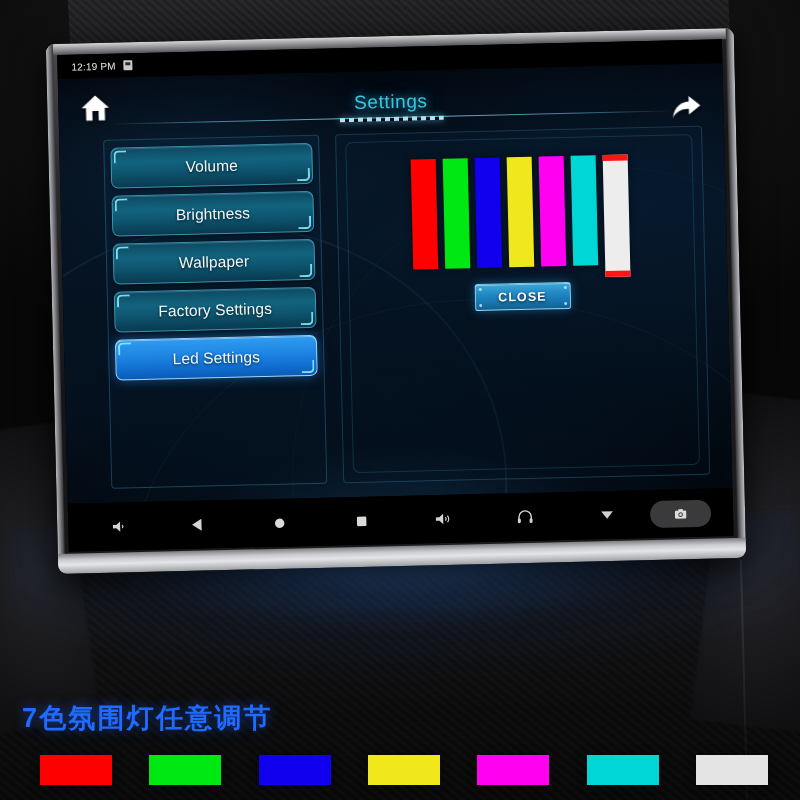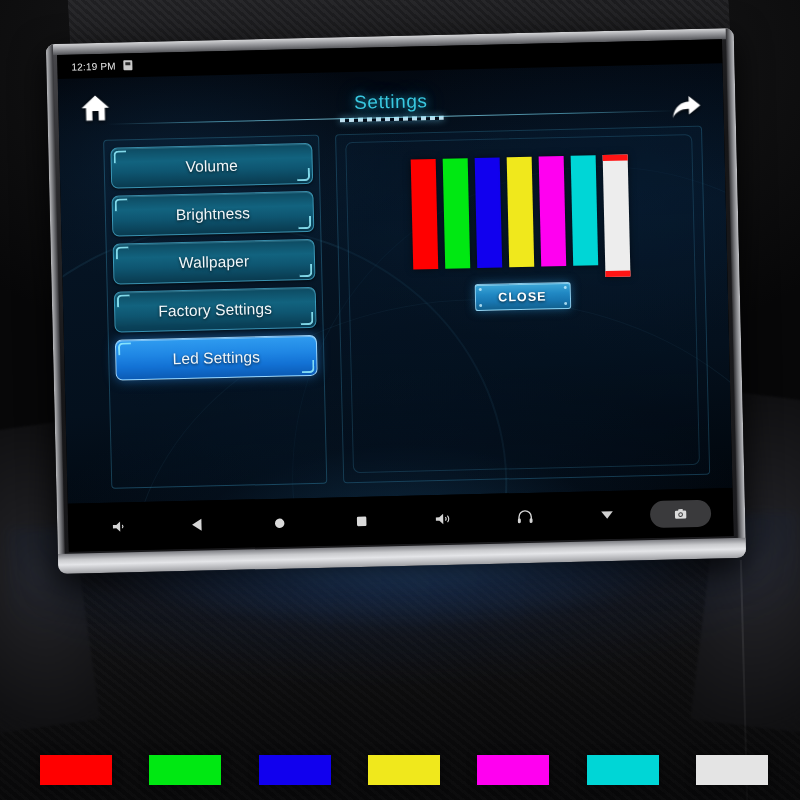--- a/index.html
+++ b/index.html
@@ -516,20 +516,21 @@
             <circle cx="8" cy="8" r="1.7" fill="#dcdcdc"></circle>
           </svg>
         </div>
 
         <div style="flex:0 0 22px"></div>
       </div>
 
     </div>
   </div>
 
+  <div class="promo-text">7色氛围灯任意调节</div>
 
   <div class="swatch-strip" id="swatch-strip">
       <div class="swatch" style="background: rgb(255, 0, 0);"></div>
       <div class="swatch" style="background: rgb(0, 232, 18);"></div>
       <div class="swatch" style="background: rgb(17, 0, 238);"></div>
       <div class="swatch" style="background: rgb(240, 232, 28);"></div>
       <div class="swatch" style="background: rgb(255, 0, 240);"></div>
       <div class="swatch" style="background: rgb(0, 214, 214);"></div>
       <div class="swatch" style="background: rgb(228, 228, 228);"></div>
     </div>

